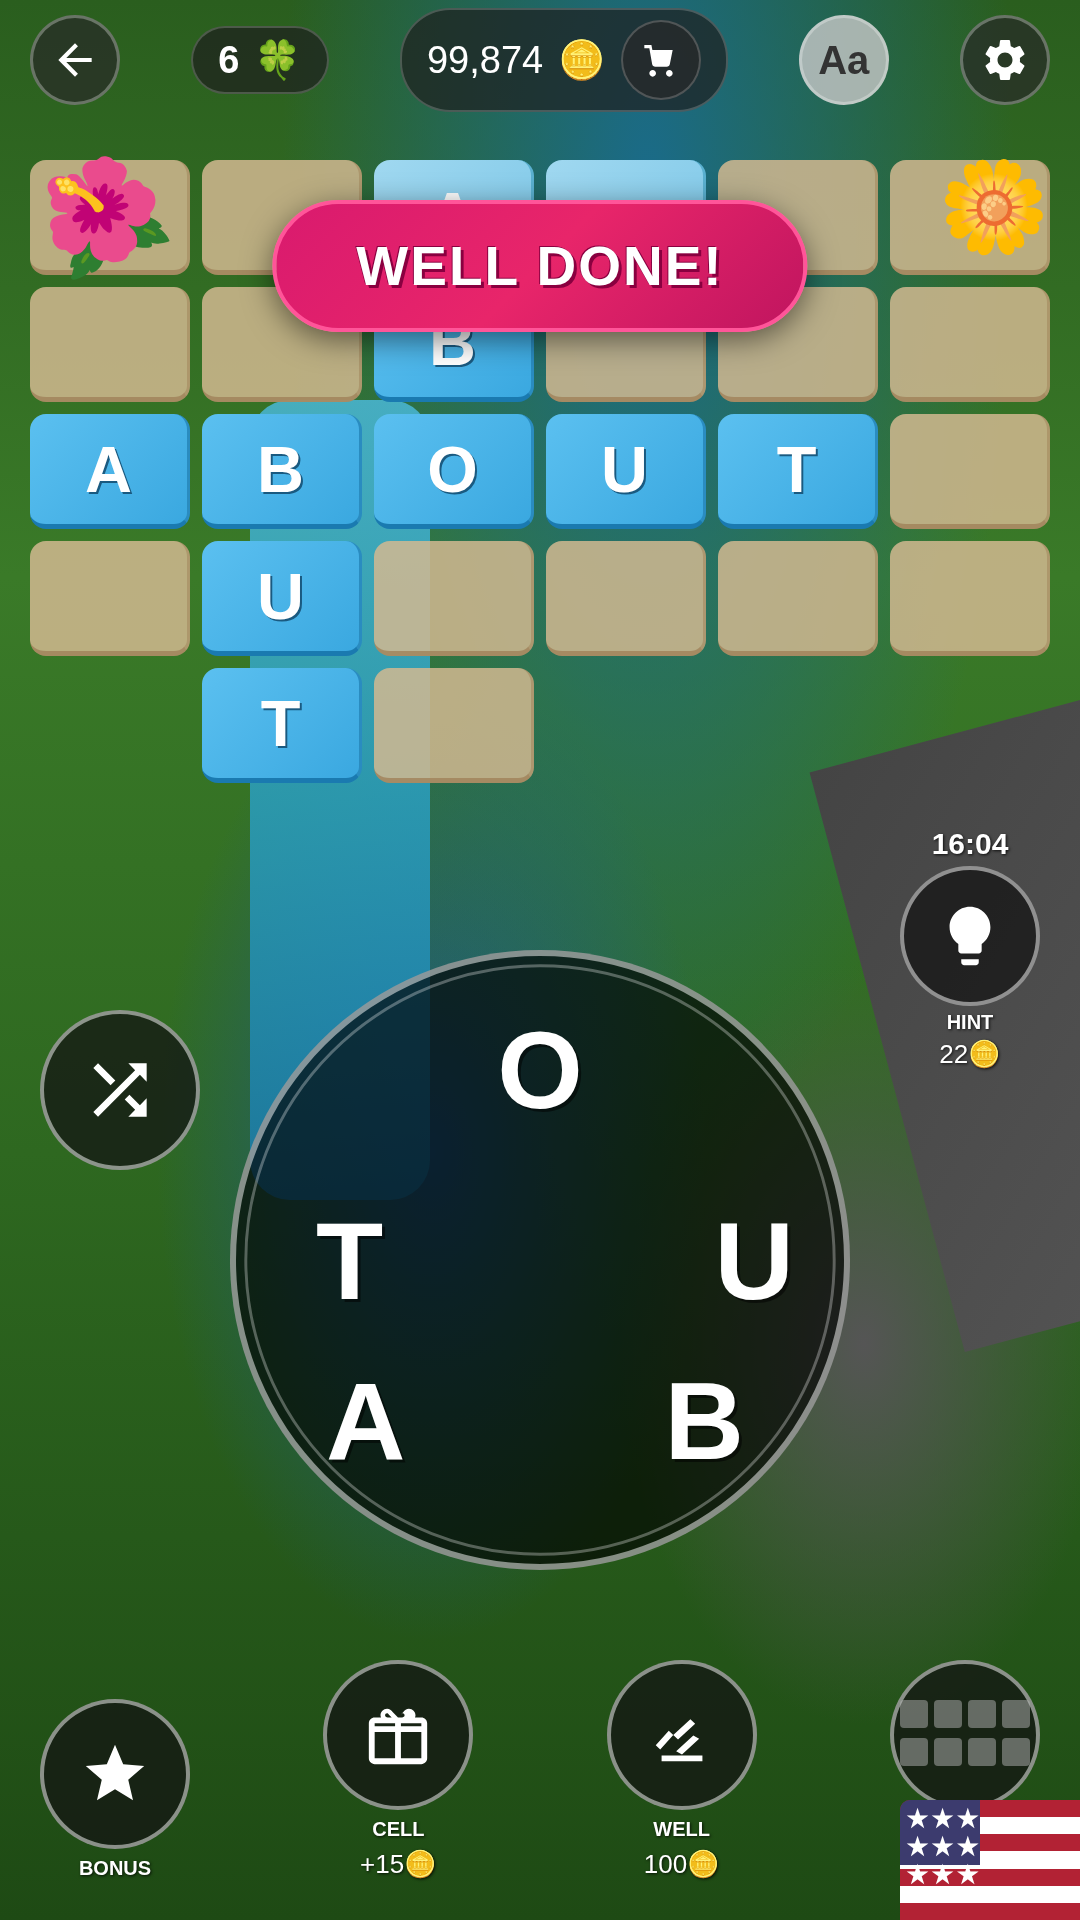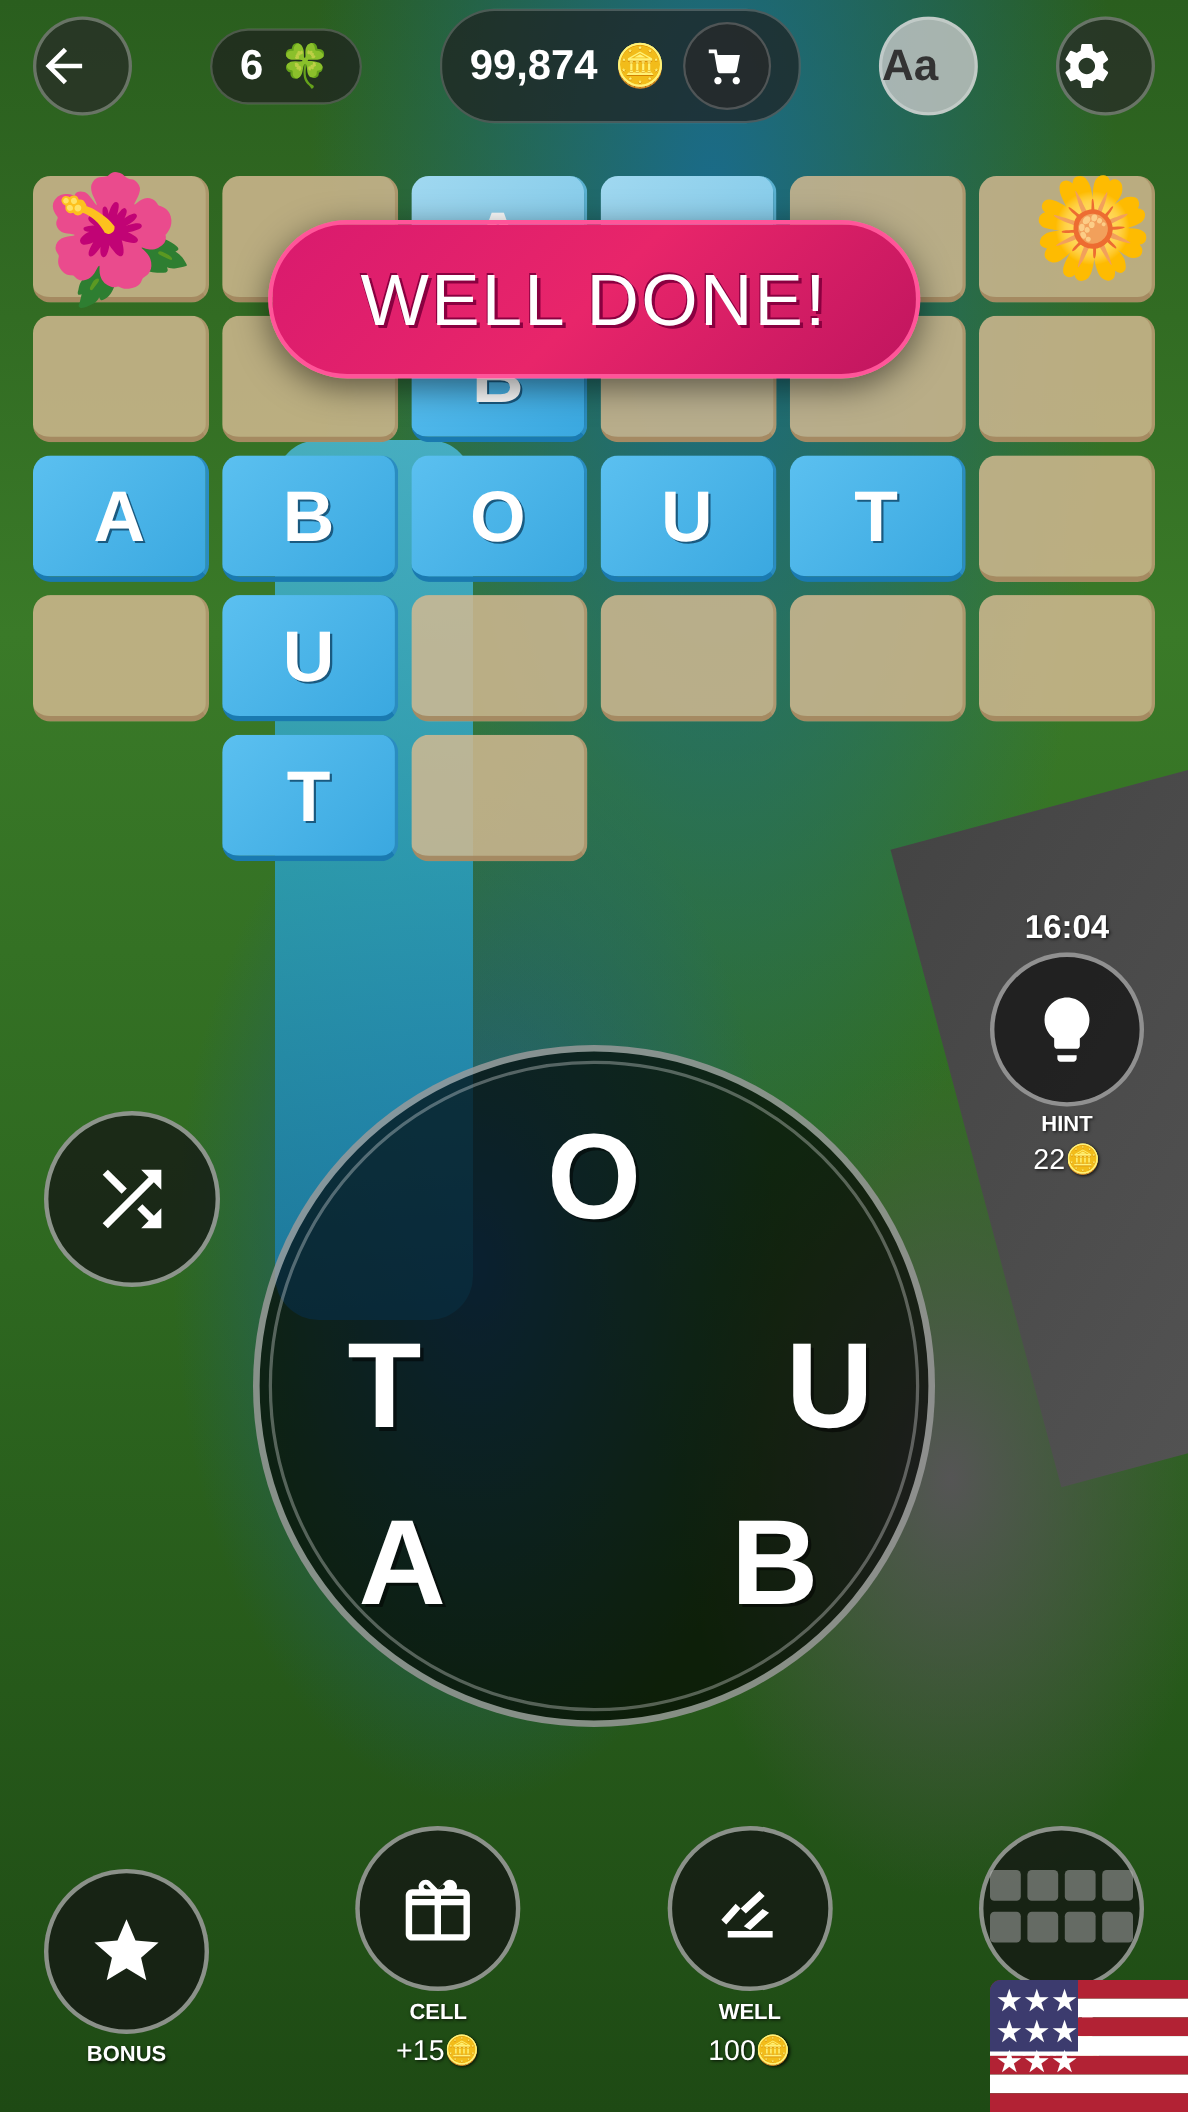--- a/index.html
+++ b/index.html
@@ -61,21 +61,21 @@
       z-index: 100;
     }
     .top-btn {
       width: 90px;
       height: 90px;
       border-radius: 50%;
       background: rgba(40,40,40,0.7);
       border: 3px solid rgba(255,255,255,0.3);
       display: flex;
       align-items: center;
-      justify-content: flex-start;
+      justify-content: center;
       cursor: pointer;
     }
     .top-btn svg { width: 50px; height: 50px; fill: white; }
     .clover-badge {
       display: flex;
       align-items: center;
       background: rgba(30,30,30,0.7);
       border-radius: 50px;
       padding: 10px 25px;
       gap: 15px;
@@ -94,21 +94,21 @@
       align-items: center;
       background: rgba(30,30,30,0.7);
       border-radius: 50px;
       padding: 10px 25px;
       gap: 15px;
       border: 2px solid rgba(255,255,255,0.2);
     }
     .coins-badge span {
       color: white;
       font-size: 38px;
-      font-weight: bold;
+      font-weight: normal;
     }
     .coin-icon { font-size: 45px; }
     .cart-btn {
       width: 80px;
       height: 80px;
       background: rgba(40,40,40,0.7);
       border-radius: 50%;
       display: flex;
       align-items: center;
       justify-content: center;
@@ -124,22 +124,22 @@
       background: linear-gradient(135deg, #d91a6e 0%, #e8256a 50%, #c0155f 100%);
       border-radius: 80px;
       padding: 30px 80px;
       z-index: 200;
       box-shadow: 0 8px 30px rgba(0,0,0,0.5);
       border: 4px solid #ff5599;
       white-space: nowrap;
     }
     #well-done span {
       color: white;
-      font-size: 66px;
-      font-weight: 400;
+      font-size: 55px;
+      font-weight: 700;
       text-shadow: 3px 3px 0 #8a0040, -1px -1px 0 #8a0040;
       letter-spacing: 2px;
     }
 
     
     .flower-left {
       position: absolute;
       top: 155px;
       left: 40px;
       font-size: 100px;

